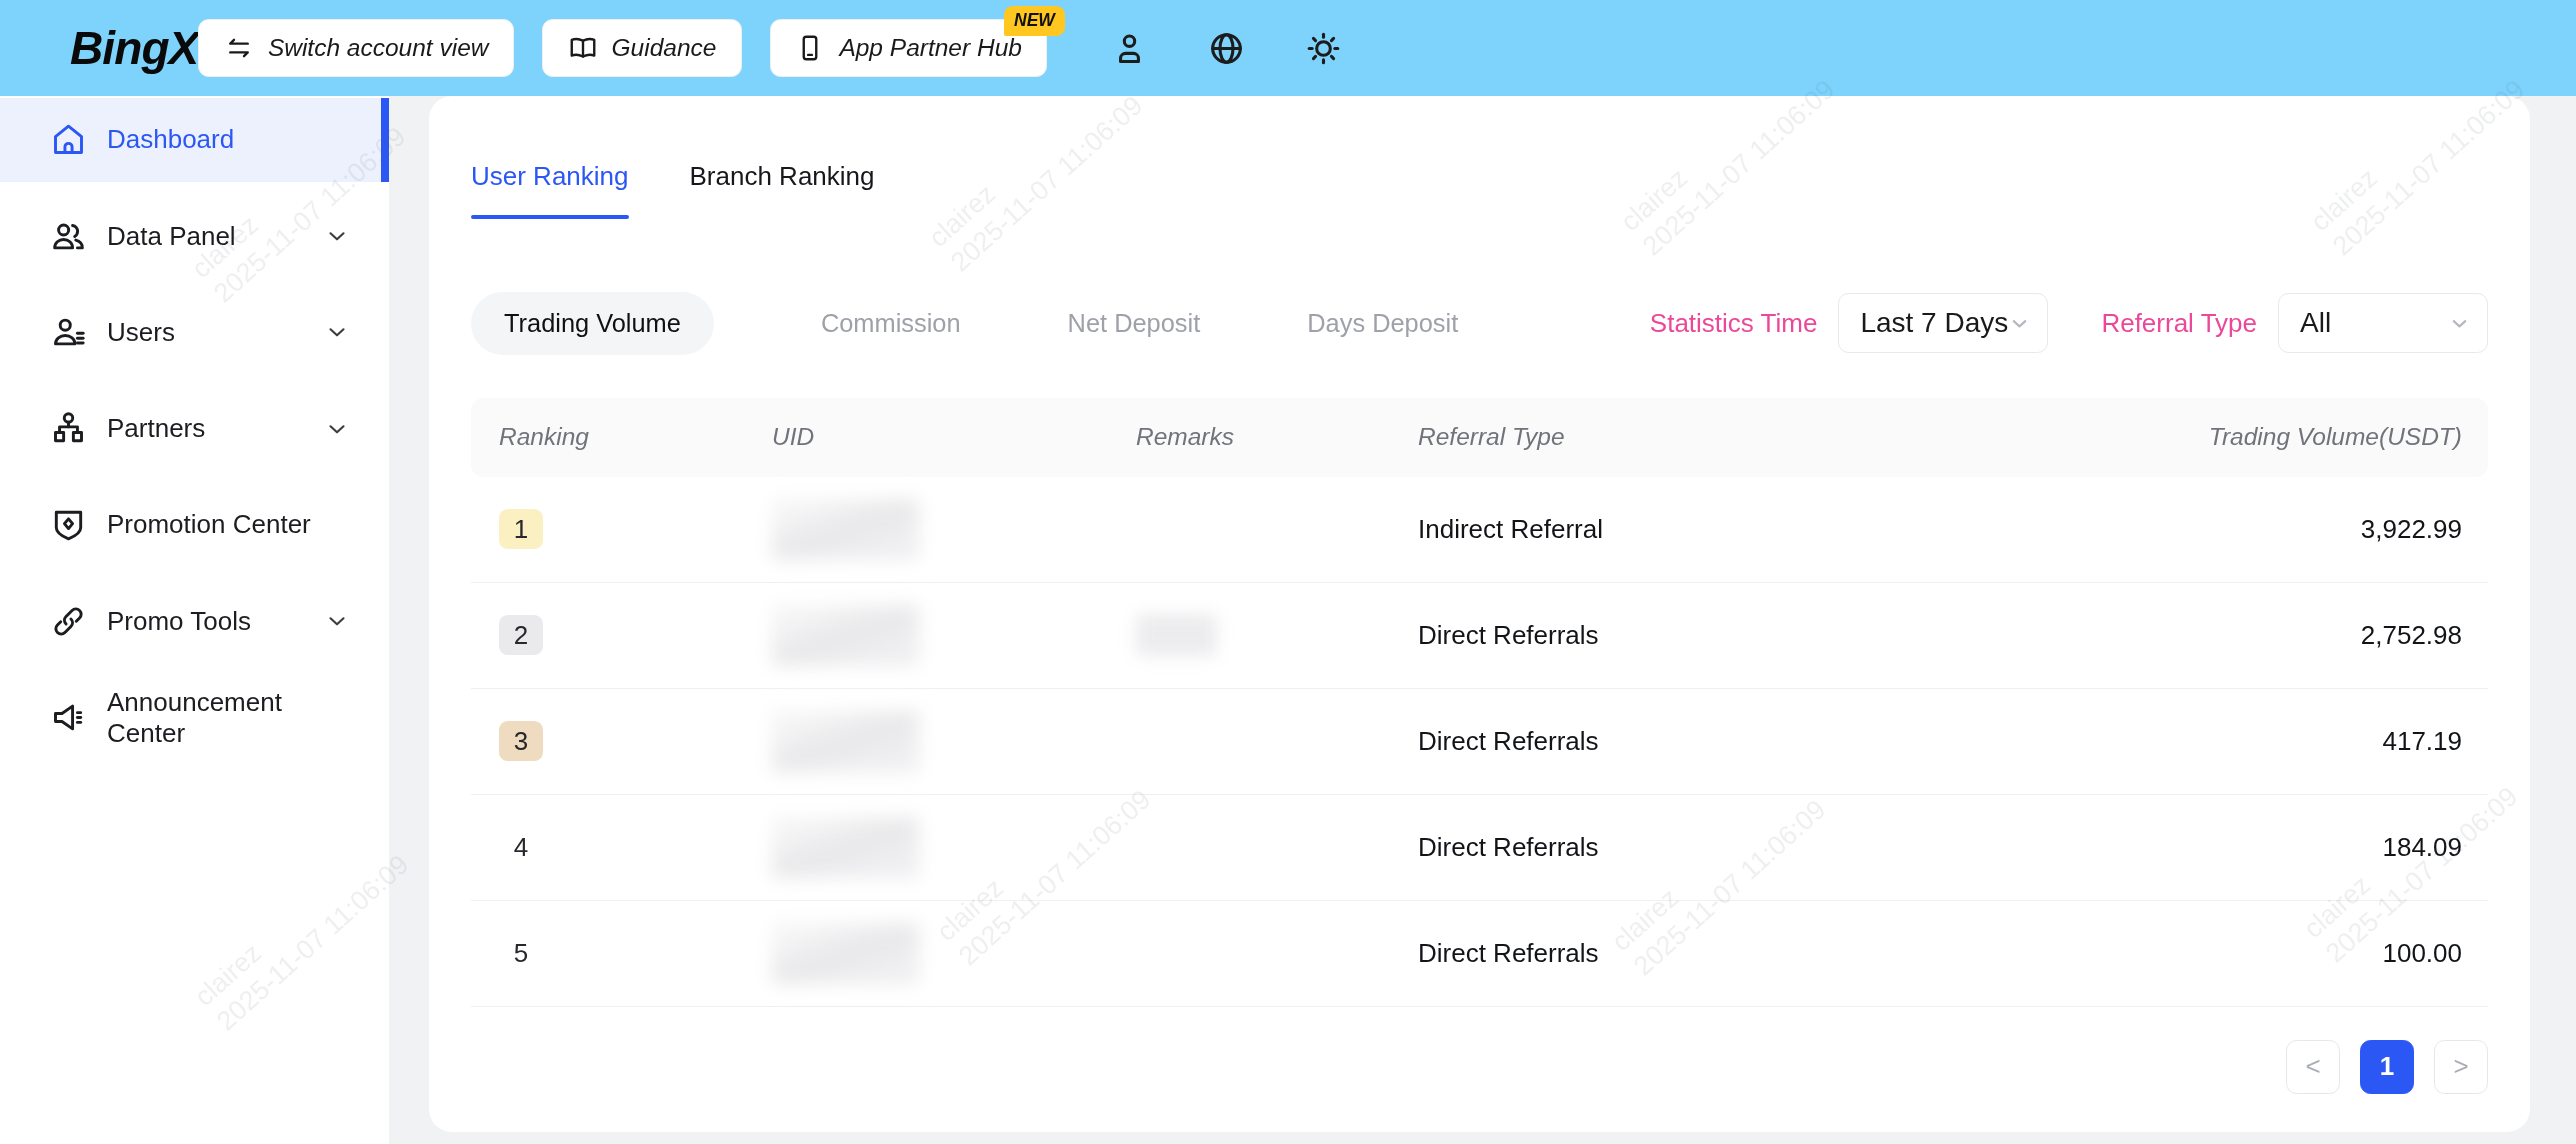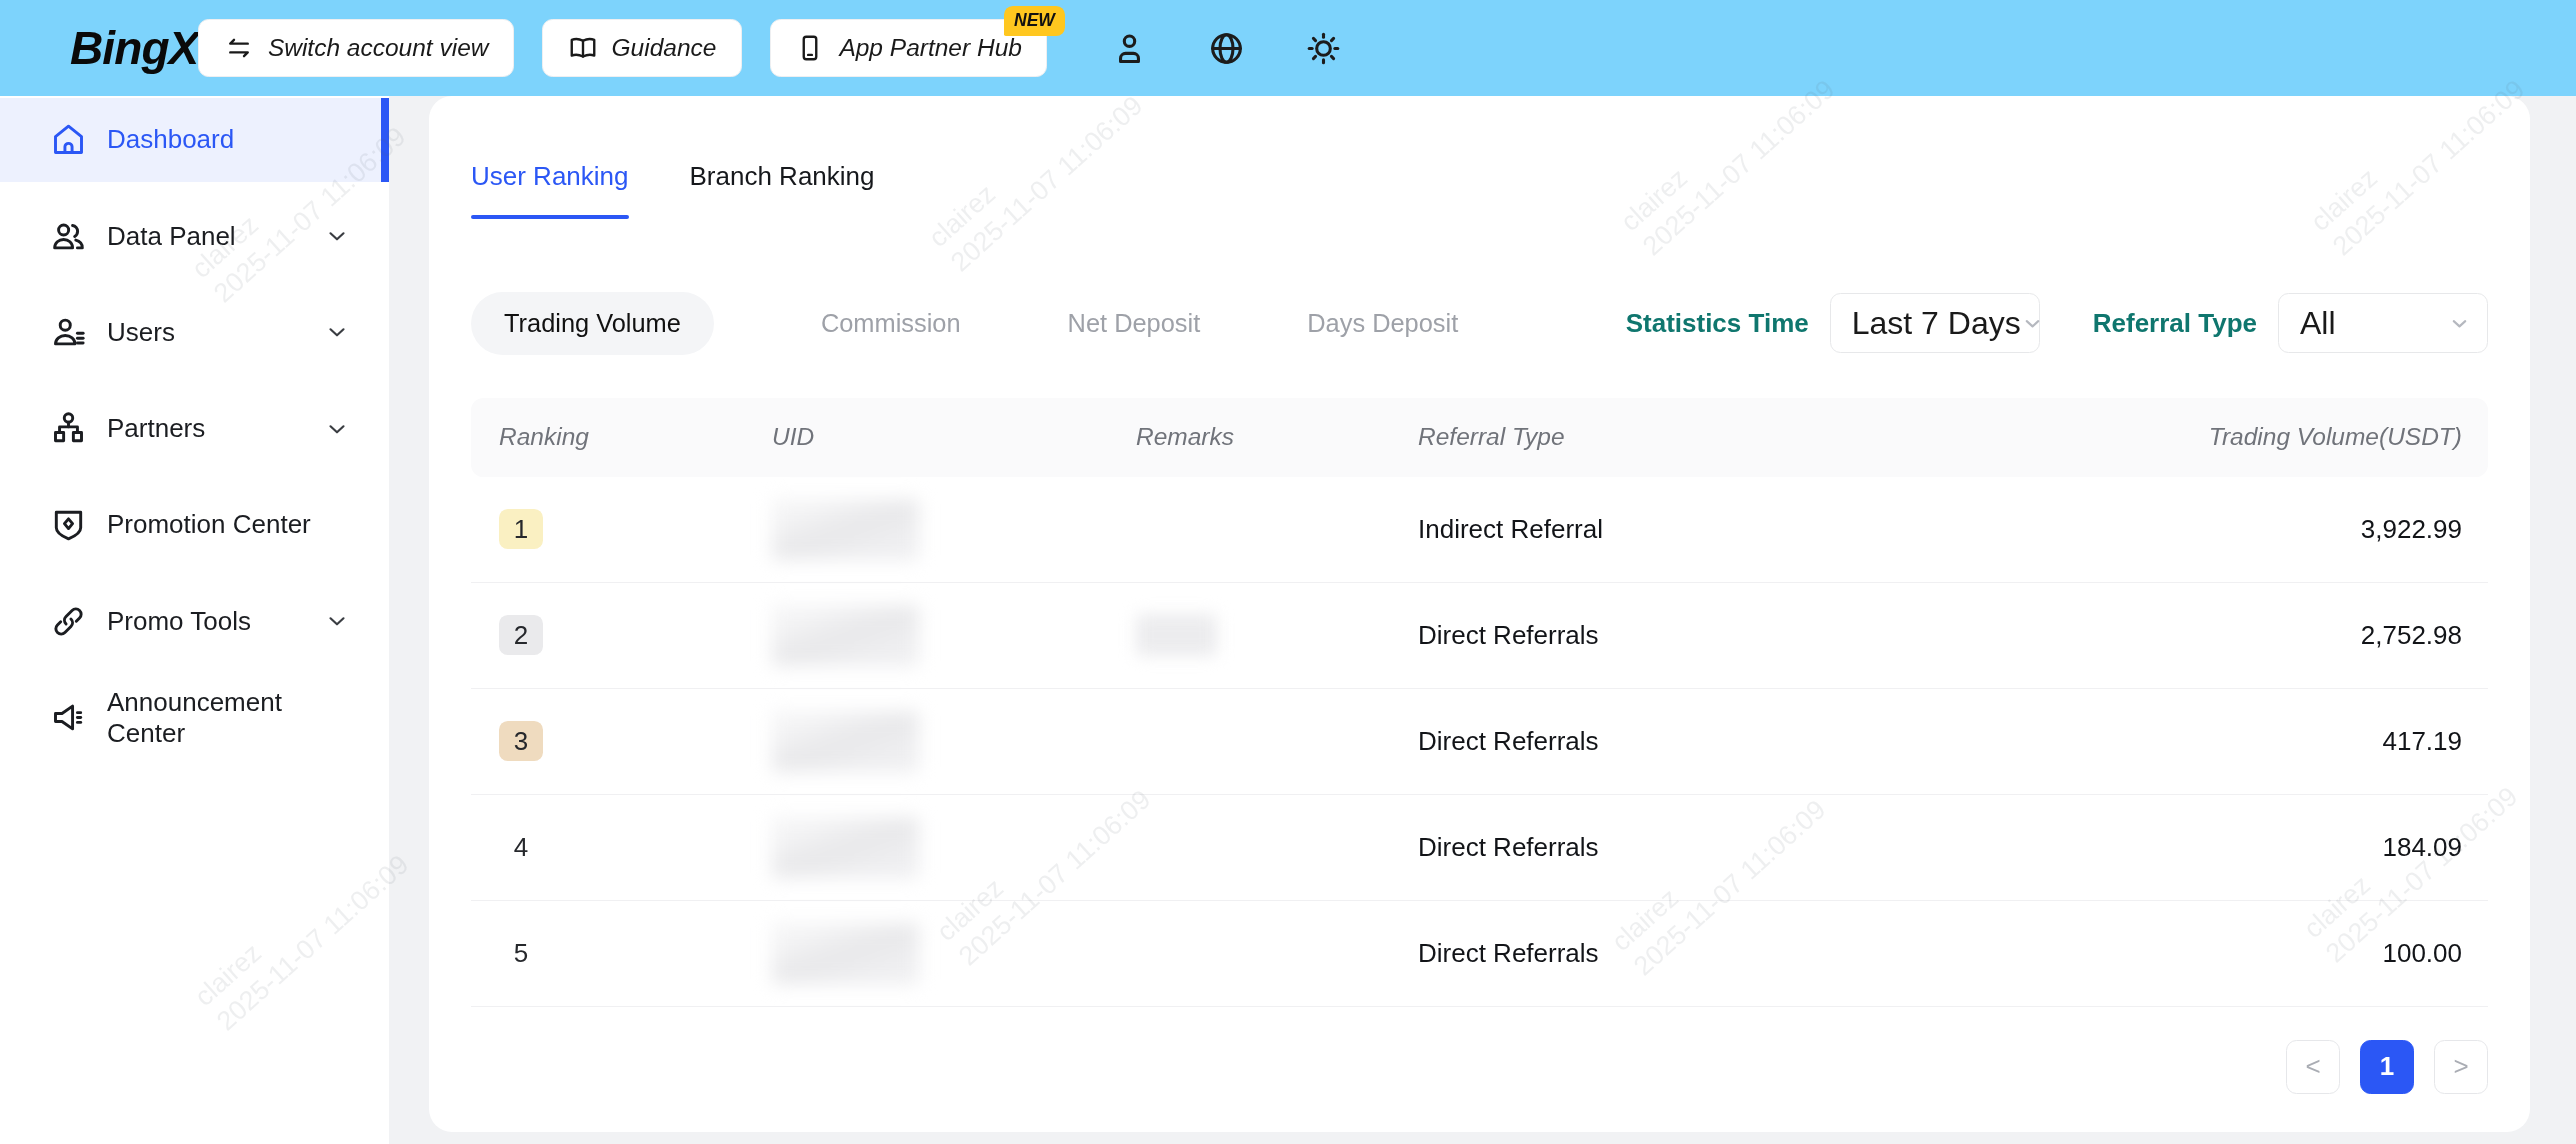--- a/index.html
+++ b/index.html
@@ -55,23 +55,23 @@
   .tab .tab-underline{height:4.4px;border-radius:2.6px;background:transparent;margin-top:23px;}
   .tab.active{color:var(--accent);font-weight:500;}
   .tab.active .tab-underline{background:var(--accent);}
 
   
   .controls{display:flex;align-items:center;margin-top:65px;}
   .pills{display:flex;align-items:center;gap:107px;}
   .pill{font-size:25.4px;color:#9ea1a8;cursor:pointer;padding:16.6px 0;border-radius:875px;white-space:nowrap;}
   .pill.active{background:#F4F5F7;color:#111;padding:16.6px 33px;font-weight:500;}
   .filters{margin-left:auto;display:flex;align-items:center;}
-  .f-label{font-size:26px;color:#0f766e;font-weight:700;white-space:nowrap;}
+  .f-label{font-size:26px;color:#ec4899;font-weight:400;white-space:nowrap;}
   .select{width:210px;height:60px;border:1.8px solid #e7e8ea;border-radius:10.5px;background:#fff;
-    display:flex;align-items:center;padding:0 16px 0 21px;font-size:32px;color:#1a1a1a;
+    display:flex;align-items:center;padding:0 16px 0 21px;font-size:28px;color:#1a1a1a;
     cursor:pointer;margin-left:21px;}
   .select .sel-val{flex:1;white-space:nowrap;}
   .select .sel-chev{width:23px;height:23px;color:#b5b8bf;flex:none;}
   .gap60{width:53px;flex:none;}
 
   
   .table{margin-top:43px;}
   .thead{display:flex;align-items:center;height:79px;background:#FAFAFB;border-radius:12.3px;
     font-size:24.5px;color:#70737a;font-style:italic;}
   .trow{display:flex;align-items:center;height:106px;border-bottom:1.8px solid #F0F0F2;font-size:26px;}

